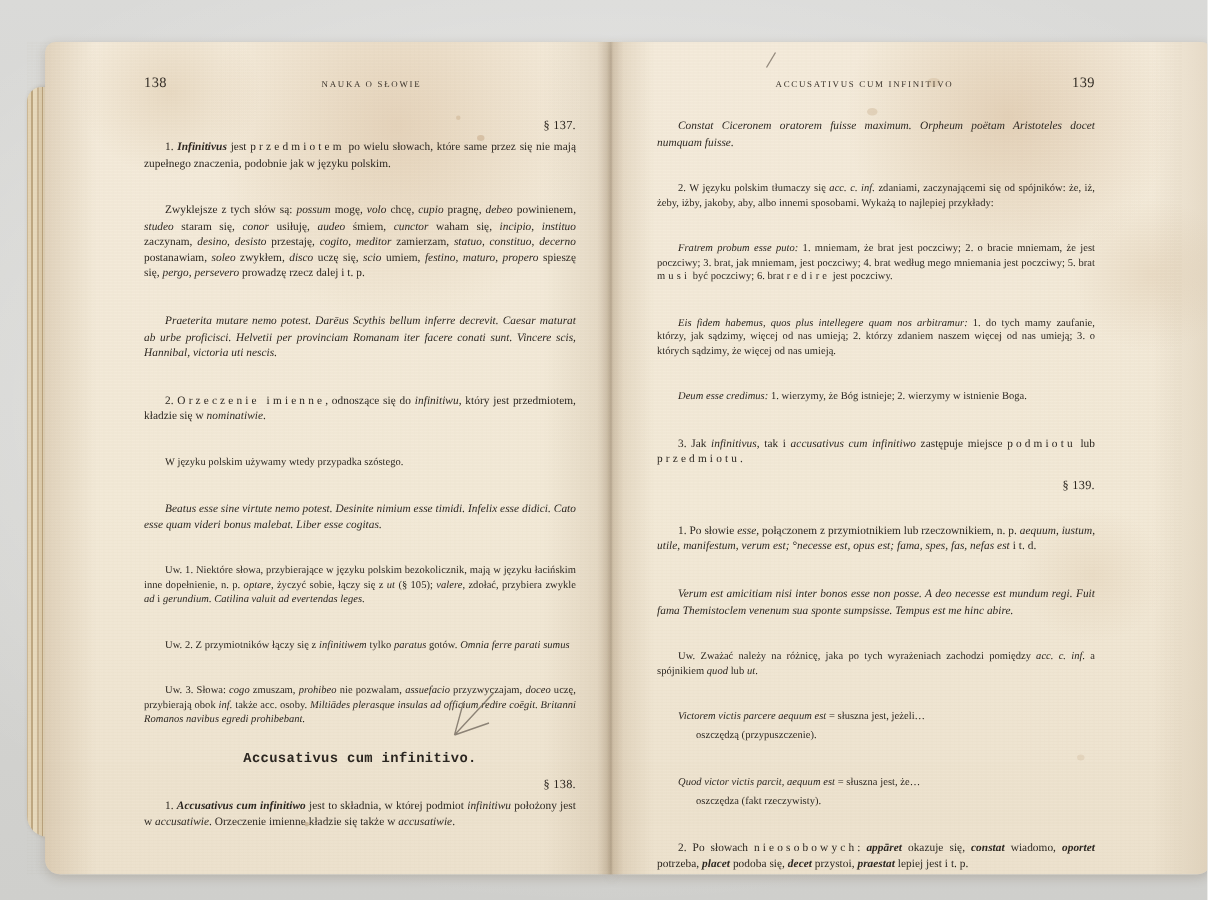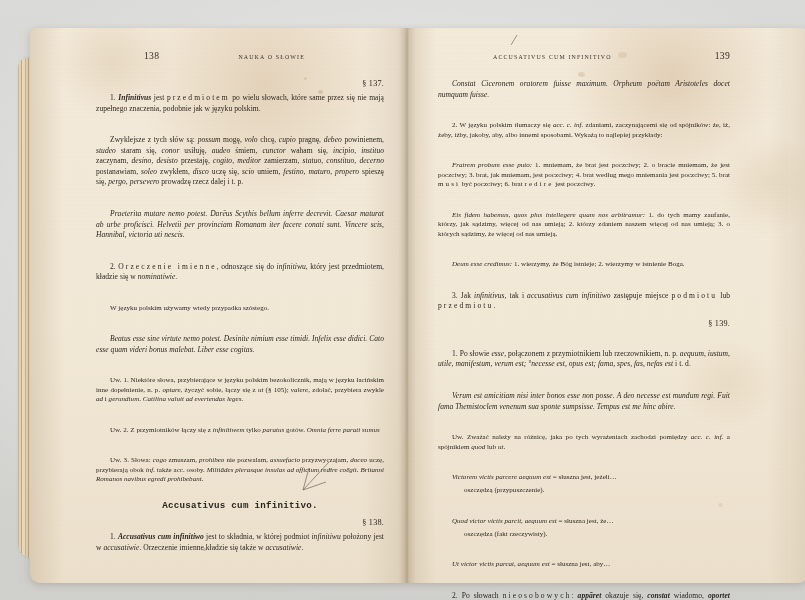--- a/index.html
+++ b/index.html
@@ -152,21 +152,20 @@
     margin-bottom: 18px;
     color: #3a332b;
   }
   .runhead.left  { justify-content: flex-start; }
   .runhead.right { justify-content: flex-start; }
 
   .folio {
     font-size: 9.6px;
     letter-spacing: 0.3px;
     color: #332d26;
-    margin-left: 48px;
   }
   .runtitle {
     flex: 1;
     text-align: center;
     text-transform: uppercase;
     font-size: 5.9px;
     letter-spacing: 1.15px;
   }
 
   .sect {
@@ -288,21 +287,20 @@
         <p class="ind gap">1. Po słowie <i>esse</i>, połączonem z przymiotnikiem lub rzeczownikiem, n. p. <i>aequum</i>, <i>iustum</i>, <i>utile</i>, <i>manifestum</i>, <i>verum est; °necesse est, opus est; fama, spes, fas, nefas est</i> i t. d.</p>
         <p class="ind gap"><i>Verum est amicitiam nisi inter bonos esse non posse. A deo necesse est mundum regi. Fuit fama Themistoclem venenum sua sponte sumpsisse. Tempus est me hinc abire.</i></p>
         <p class="ind gap sm">Uw. Zważać należy na różnicę, jaka po tych wyrażeniach zachodzi pomiędzy <i>acc. c. inf.</i> a spójnikiem <i>quod</i> lub <i>ut</i>.</p>
 
         <p class="ind gap sm"><i>Victorem victis parcere aequum est</i> = słuszna jest, jeżeli…</p>
         <p class="hang sm">oszczędzą (przypuszczenie).</p>
 
         <p class="ind gap sm"><i>Quod victor victis parcit, aequum est</i> = słuszna jest, że…</p>
         <p class="hang sm">oszczędza (fakt rzeczywisty).</p>
 
-        <p class="ind gap sm"><i>Ut victor victis parcat, aequum est</i> = słuszna jest, aby…</p>
 
         <p class="ind gap">2. Po słowach <span class="sp">nieosobowych</span>: <i><b>appāret</b></i> okazuje się, <i><b>constat</b></i> wiadomo, <i><b>oportet</b></i> potrzeba, <i><b>placet</b></i> podoba się, <i><b>decet</b></i> przystoi, <i><b>praestat</b></i> lepiej jest i t. p.</p>
       </div>
 
       <svg class="pencil-mark" style="left:100px; top:5px; width:16px; height:14px;" viewBox="0 0 16 14">
         <path d="M3 12 L9 2" stroke="#6b6157" stroke-width="0.9" fill="none" opacity="0.7"></path>
       </svg>
     </div>
 
     <div class="gutter"></div>

